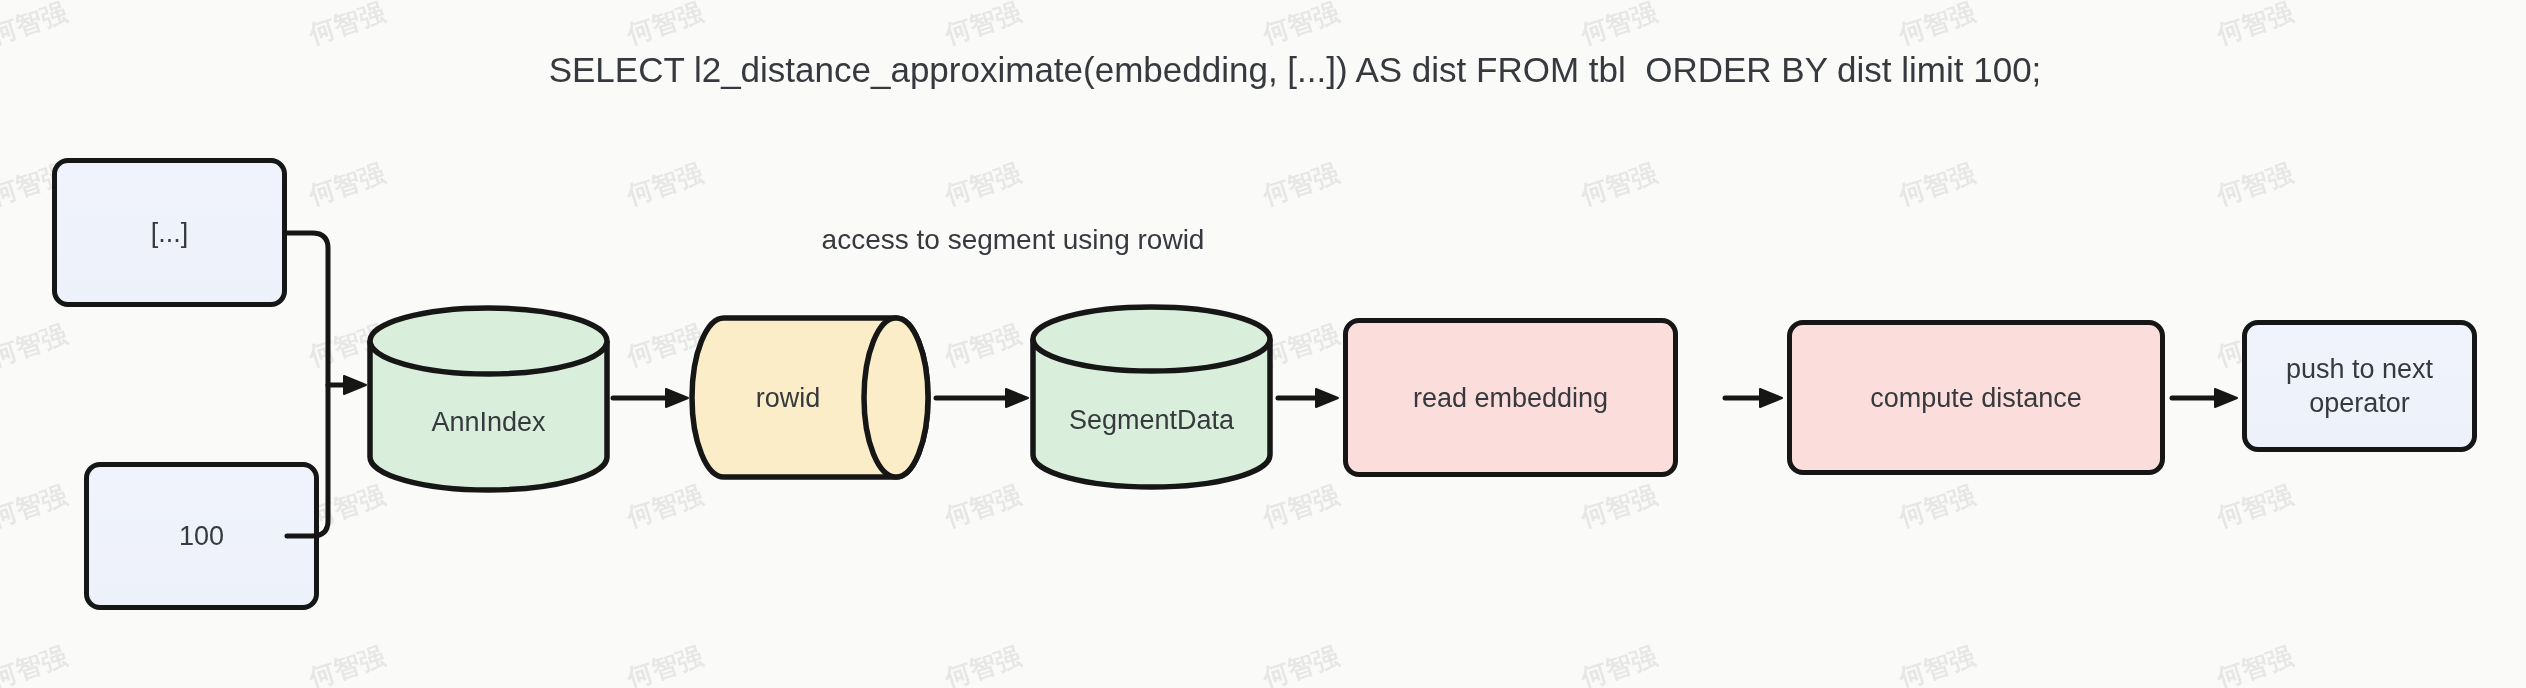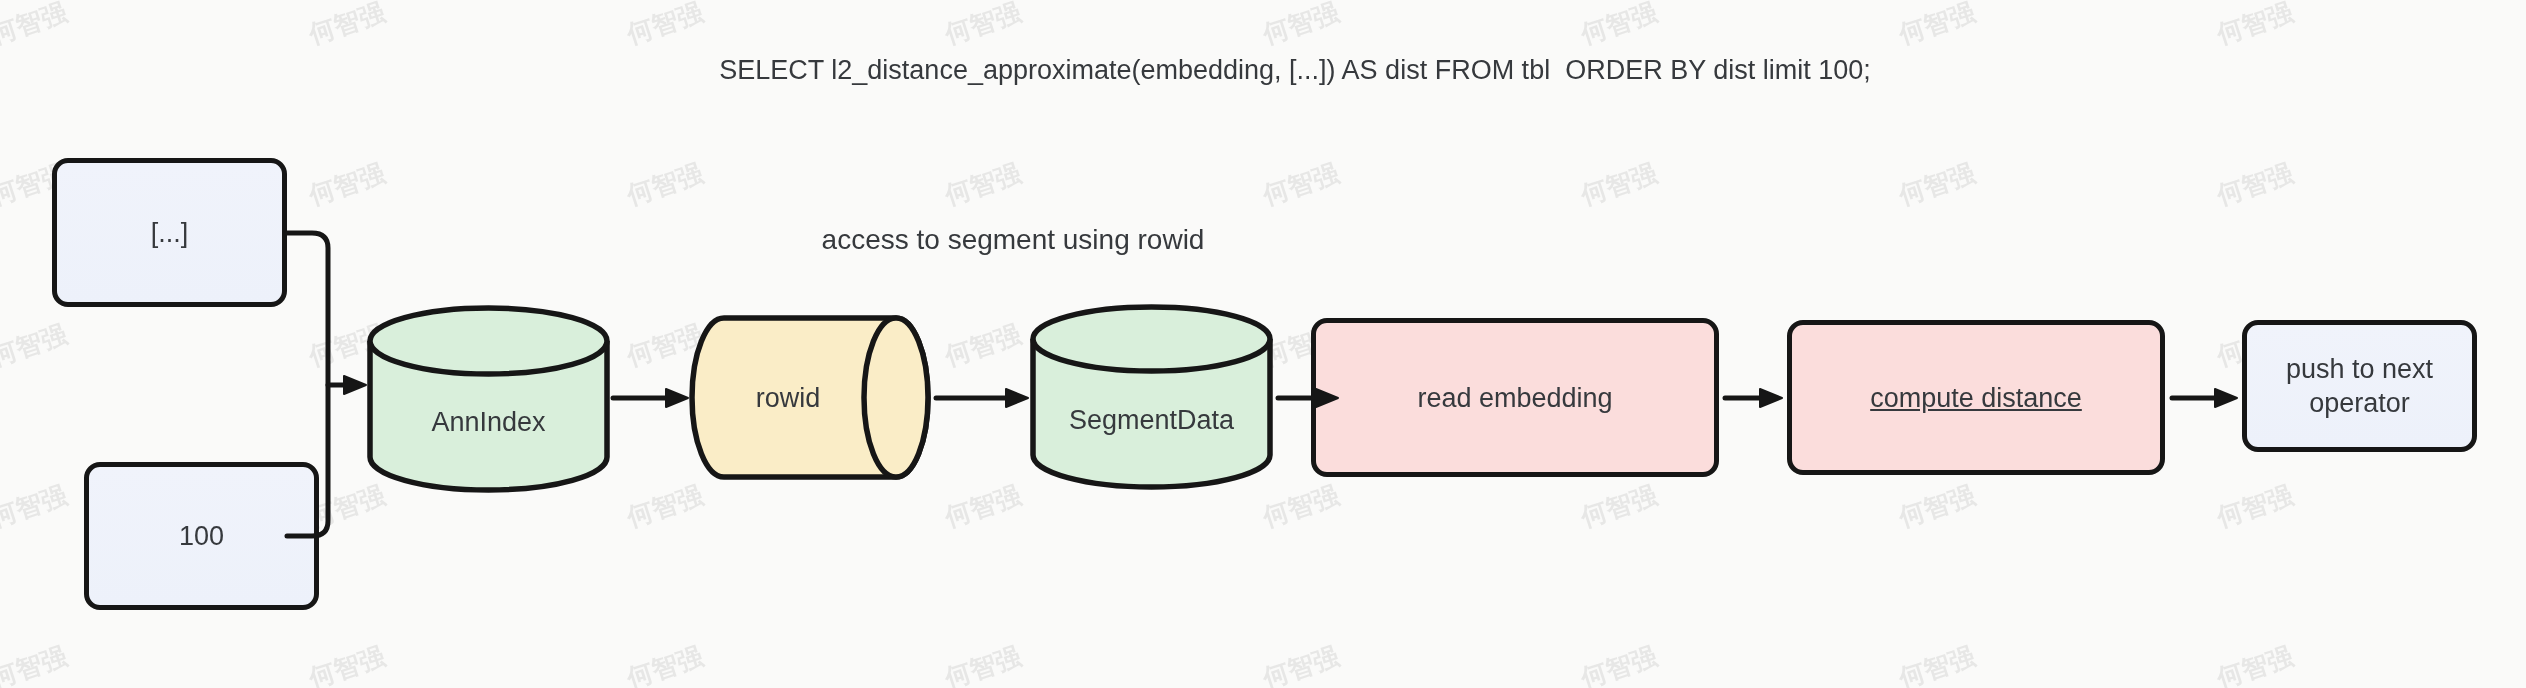--- a/index.html
+++ b/index.html
@@ -8,21 +8,21 @@
     width:2526px;height:688px;
     background:var(--bg,#fafaf9);
     overflow:hidden;
     font-family:"Liberation Sans","DejaVu Sans",sans-serif;
     color:var(--text,#36393d);
   }
   .title{
     position:absolute;
     left:1295px;top:52px;
     transform:translateX(-50%);
-    font-size:27px;line-height:36px;
+    font-size:35px;line-height:36px;
     white-space:pre;
     color:var(--text,#36393d);
   }
   .annotation{
     position:absolute;
     left:1013px;top:223px;
     transform:translateX(-50%);
     font-size:28px;line-height:34px;
     white-space:pre;
     color:var(--text,#36393d);
@@ -141,25 +141,25 @@
   </div>
 
   <div class="node cylnode" style="left:1029px;top:303px;width:245px;height:188px;">
     <svg width="245" height="188" viewBox="-4 -4 245 188">
       <path class="cyl-fill-green" d="M0,32 V148 A118.5,32 0 0 0 237,148 V32"></path>
       <ellipse class="cyl-fill-green" cx="118.5" cy="32" rx="118.5" ry="32"></ellipse>
     </svg>
     <span class="cyl-lbl">SegmentData</span>
   </div>
 
-  <div class="node rectnode fill-pink" style="left:1311px;top:318px;width:408px;height:159px;">
+  <div class="node rectnode fill-pink" style="left:1343px;top:318px;width:335px;height:159px;">
     <span>read embedding</span>
   </div>
 
-  <div class="node rectnode fill-pink" style="left:1787px;top:320px;width:378px;height:155px;text-decoration:underline;">
+  <div class="node rectnode fill-pink" style="left:1787px;top:320px;width:378px;height:155px;">
     <span>compute distance</span>
   </div>
 
   <div class="node rectnode fill-lavender" style="left:2242px;top:320px;width:235px;height:132px;">
     <span class="rect-lbl">push to next operator</span>
   </div>
 
   <svg id="overlay" width="2526" height="688" viewBox="0 0 2526 688">
 
     <path class="wire" d="M287,233 H312 Q328,233 328,248 V521 Q328,536 312,536 H287"></path>

